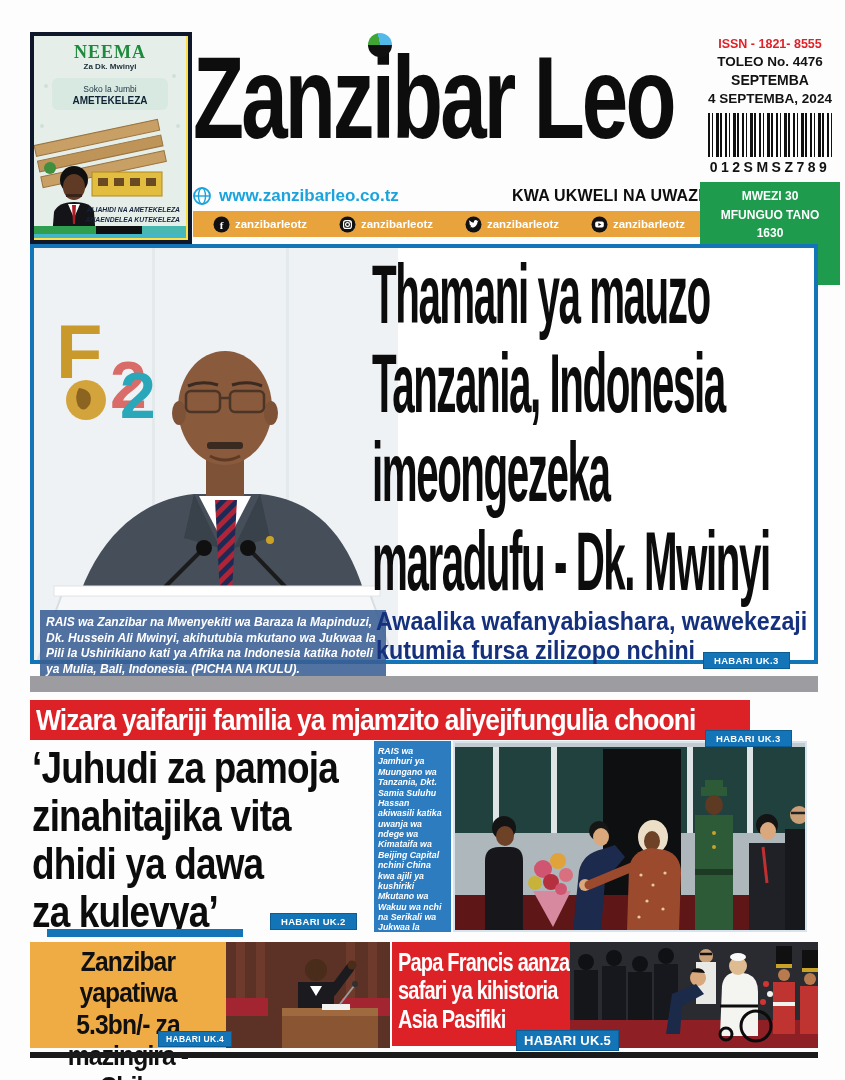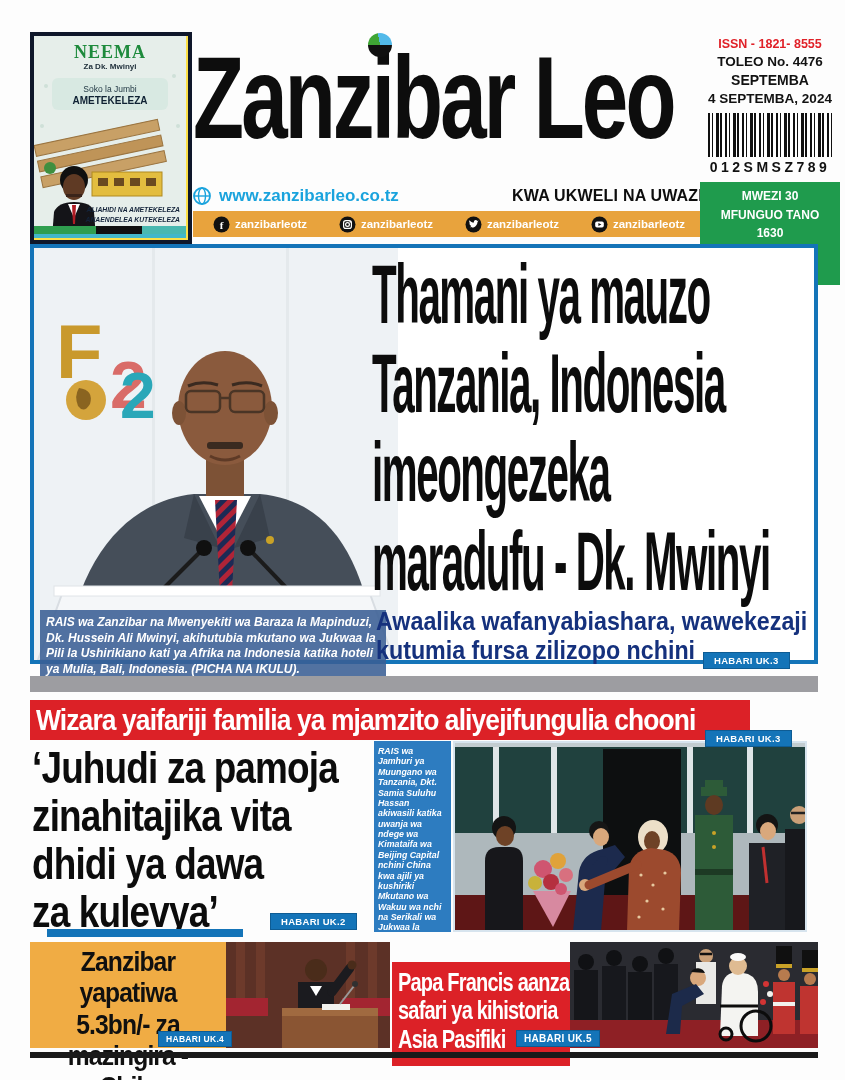--- a/index.html
+++ b/index.html
@@ -67,21 +67,21 @@
                  font-size:8.8px;font-weight:700;font-style:italic;line-height:1.18;
                  padding:5px 4px;box-sizing:border-box;overflow:hidden;}
   #samia-photo{left:453px;top:741px;width:354px;height:191px;border:2px solid #d7e4ee;box-sizing:border-box;overflow:hidden;}
 
   
   #env-box{left:30px;top:942px;width:196px;height:106px;background:#f0ac44;text-align:center;
            padding-top:4px;box-sizing:border-box;}
   #env-box .line{display:block;font-size:28px;font-weight:700;line-height:1.12;
                  letter-spacing:-1px;transform:scaleX(.88);transform-origin:center top;color:#101010;}
   #parliament-photo{left:226px;top:942px;width:164px;height:106px;overflow:hidden;}
-  #pope-box{left:392px;top:942px;width:178px;height:104px;background:#dc2127;padding:6px 0 0 6px;box-sizing:border-box;margin-top:20px;}
+  #pope-box{left:392px;top:942px;width:178px;height:104px;background:#dc2127;padding:6px 0 0 6px;box-sizing:border-box;}
   #pope-box .line{display:block;color:#fff;font-size:25px;font-weight:700;line-height:1.13;
                   letter-spacing:-1px;transform:scaleX(.8);transform-origin:left top;white-space:nowrap;}
   #pope-photo{left:570px;top:942px;width:248px;height:106px;overflow:hidden;}
   #bottom-rule{left:30px;top:1052px;width:788px;height:6px;background:#1a1a1a;}
 </style>
 </head>
 <body>
 
 <div id="page">
 
@@ -373,21 +373,21 @@
         <circle cx="129" cy="42" r="3" fill="#303030"></circle>
       </g>
     </svg>
   </div>
 
   <div id="pope-box" class="abs">
     <span class="line">Papa Francis aanza</span>
     <span class="line">safari ya kihistoria</span>
     <span class="line">Asia Pasifiki</span>
   </div>
-  <div class="tag" style="left:516px;top:1030px;font-size:10px;padding:2px 7px;">HABARI UK.5</div>
+  <div class="tag" style="left:516px;top:1030px;font-size:13px;padding:2px 7px;">HABARI UK.5</div>
 
   <div id="pope-photo" class="abs">
     <svg width="248" height="106" viewBox="0 0 248 106">
       <rect width="248" height="106" fill="#2a2b31"></rect>
       <g>
         <circle cx="16" cy="20" r="8" fill="#101114"></circle>
           <rect x="4" y="28" width="24" height="60" fill="#15161a"></rect>
         <circle cx="44" cy="16" r="8" fill="#101114"></circle>
           <rect x="32" y="24" width="24" height="64" fill="#17181d"></rect>
         <circle cx="70" cy="22" r="8" fill="#101114"></circle>

